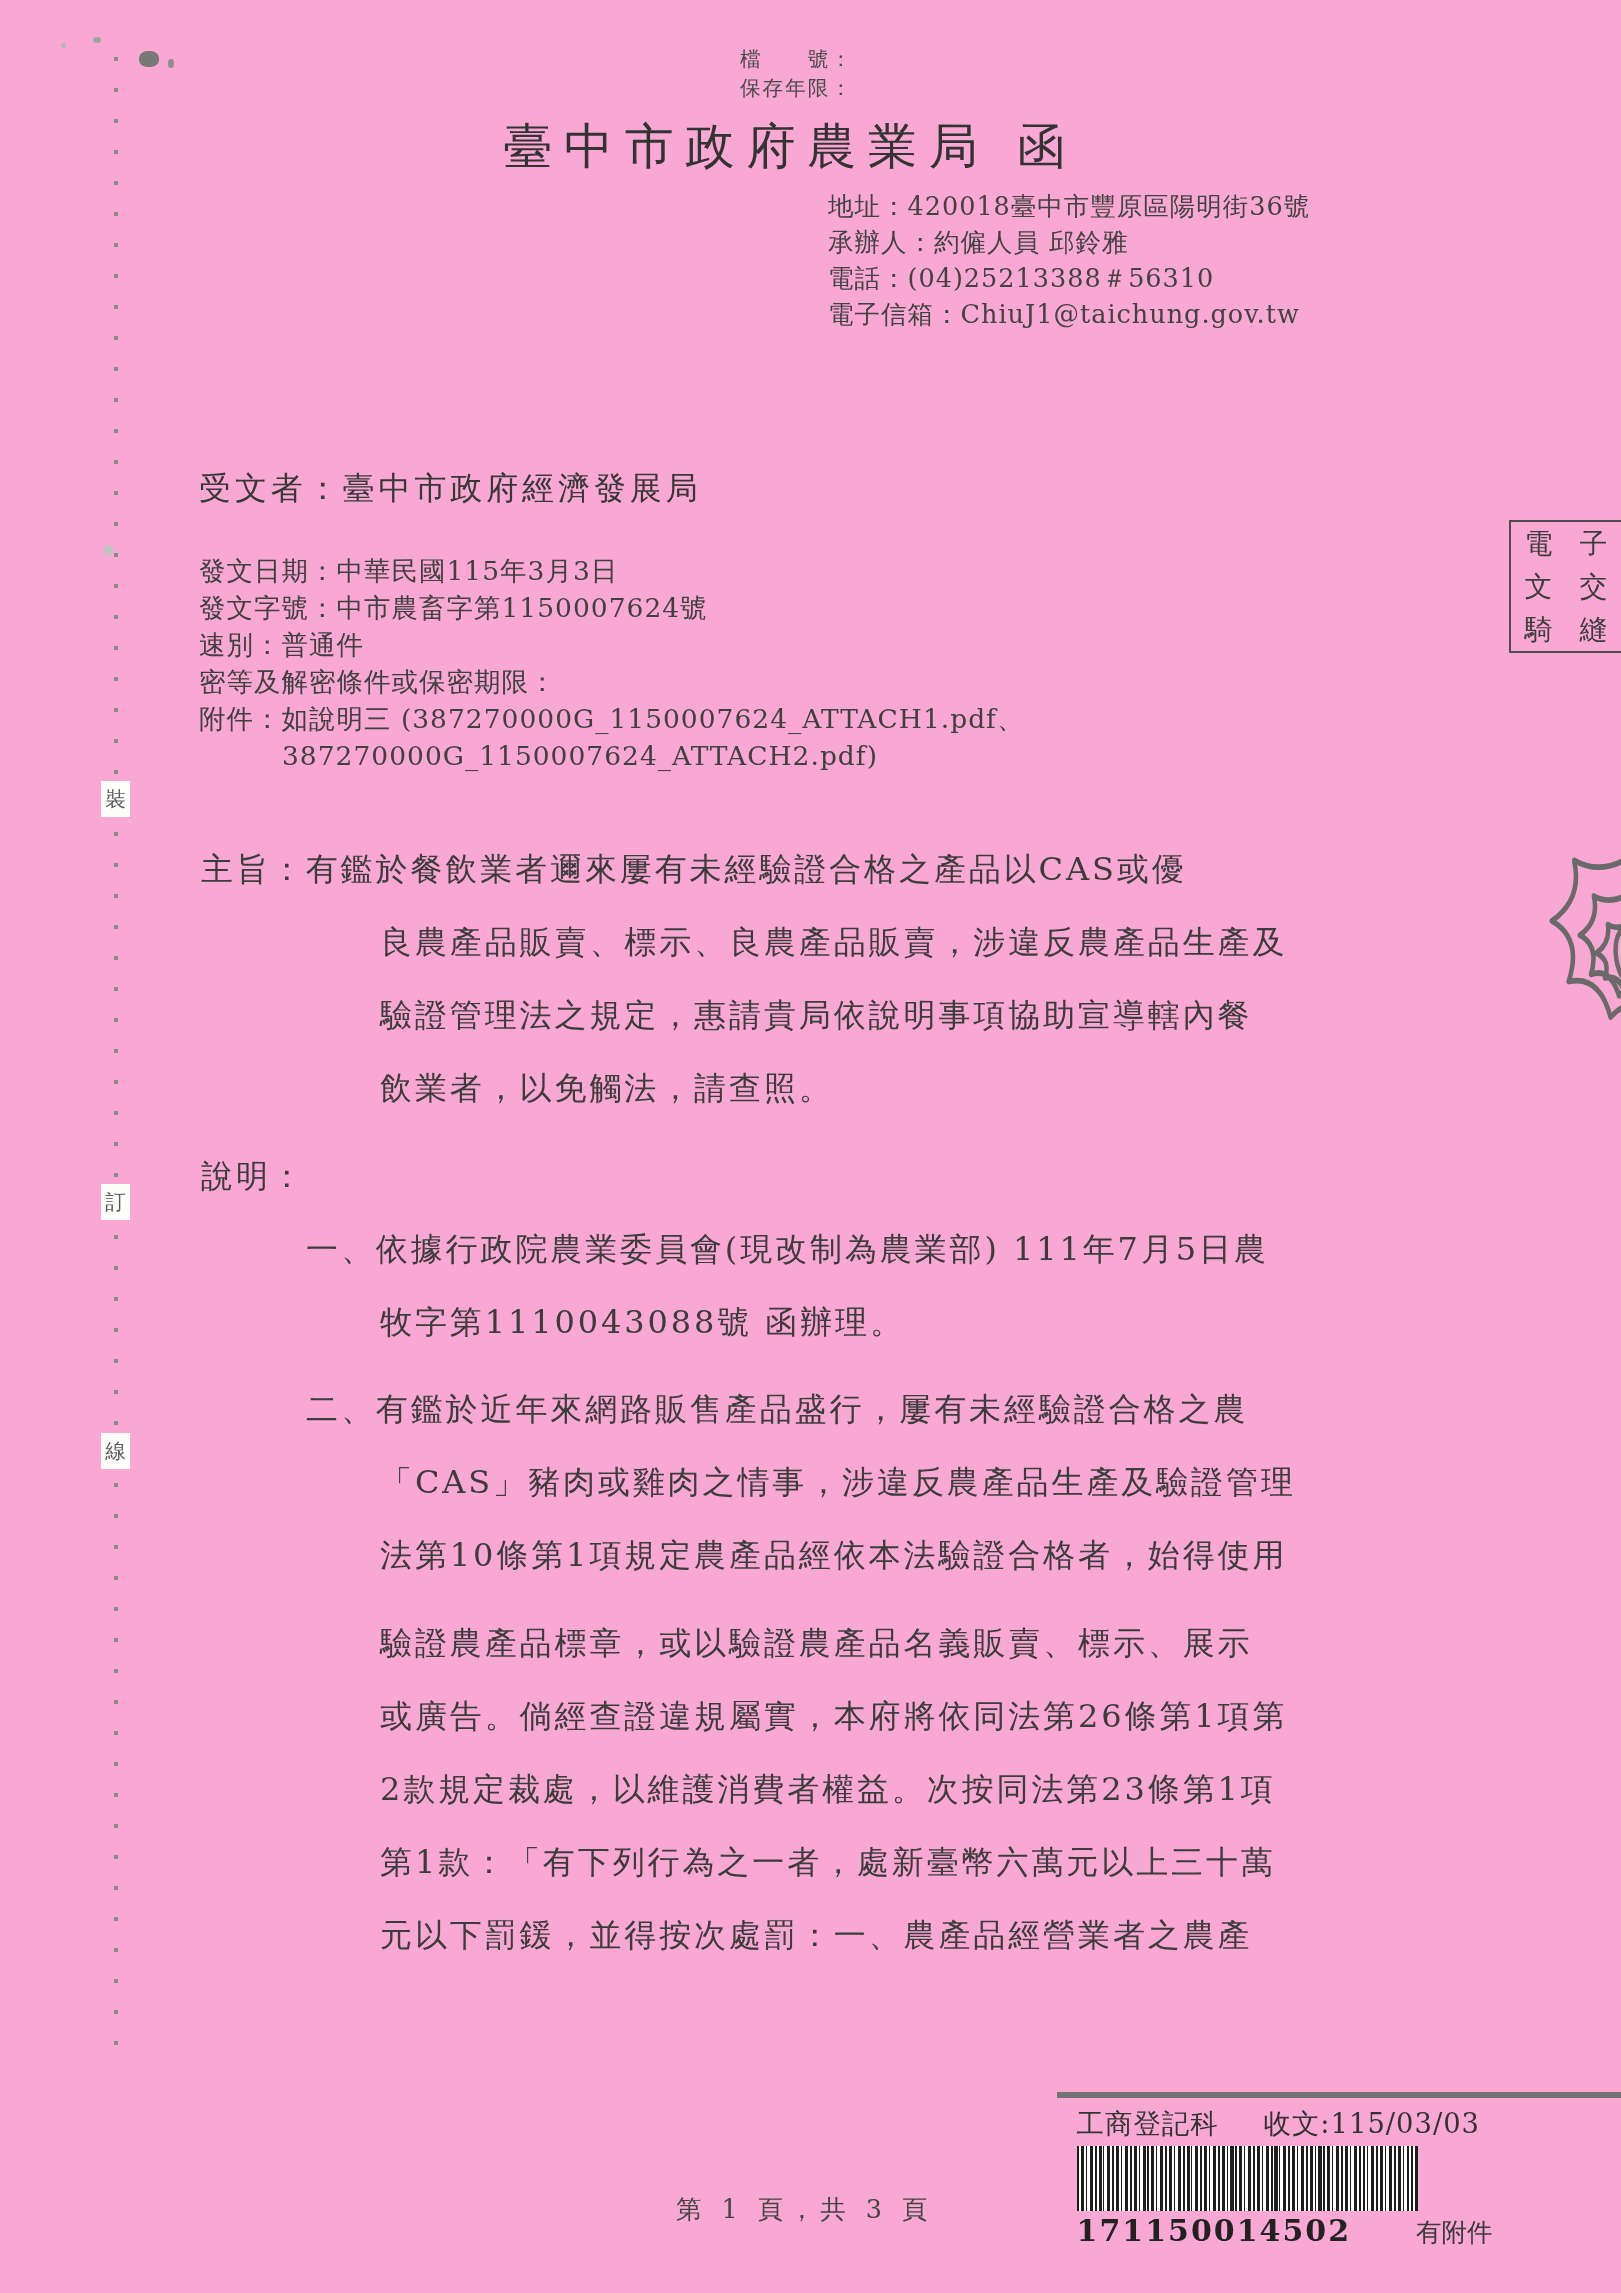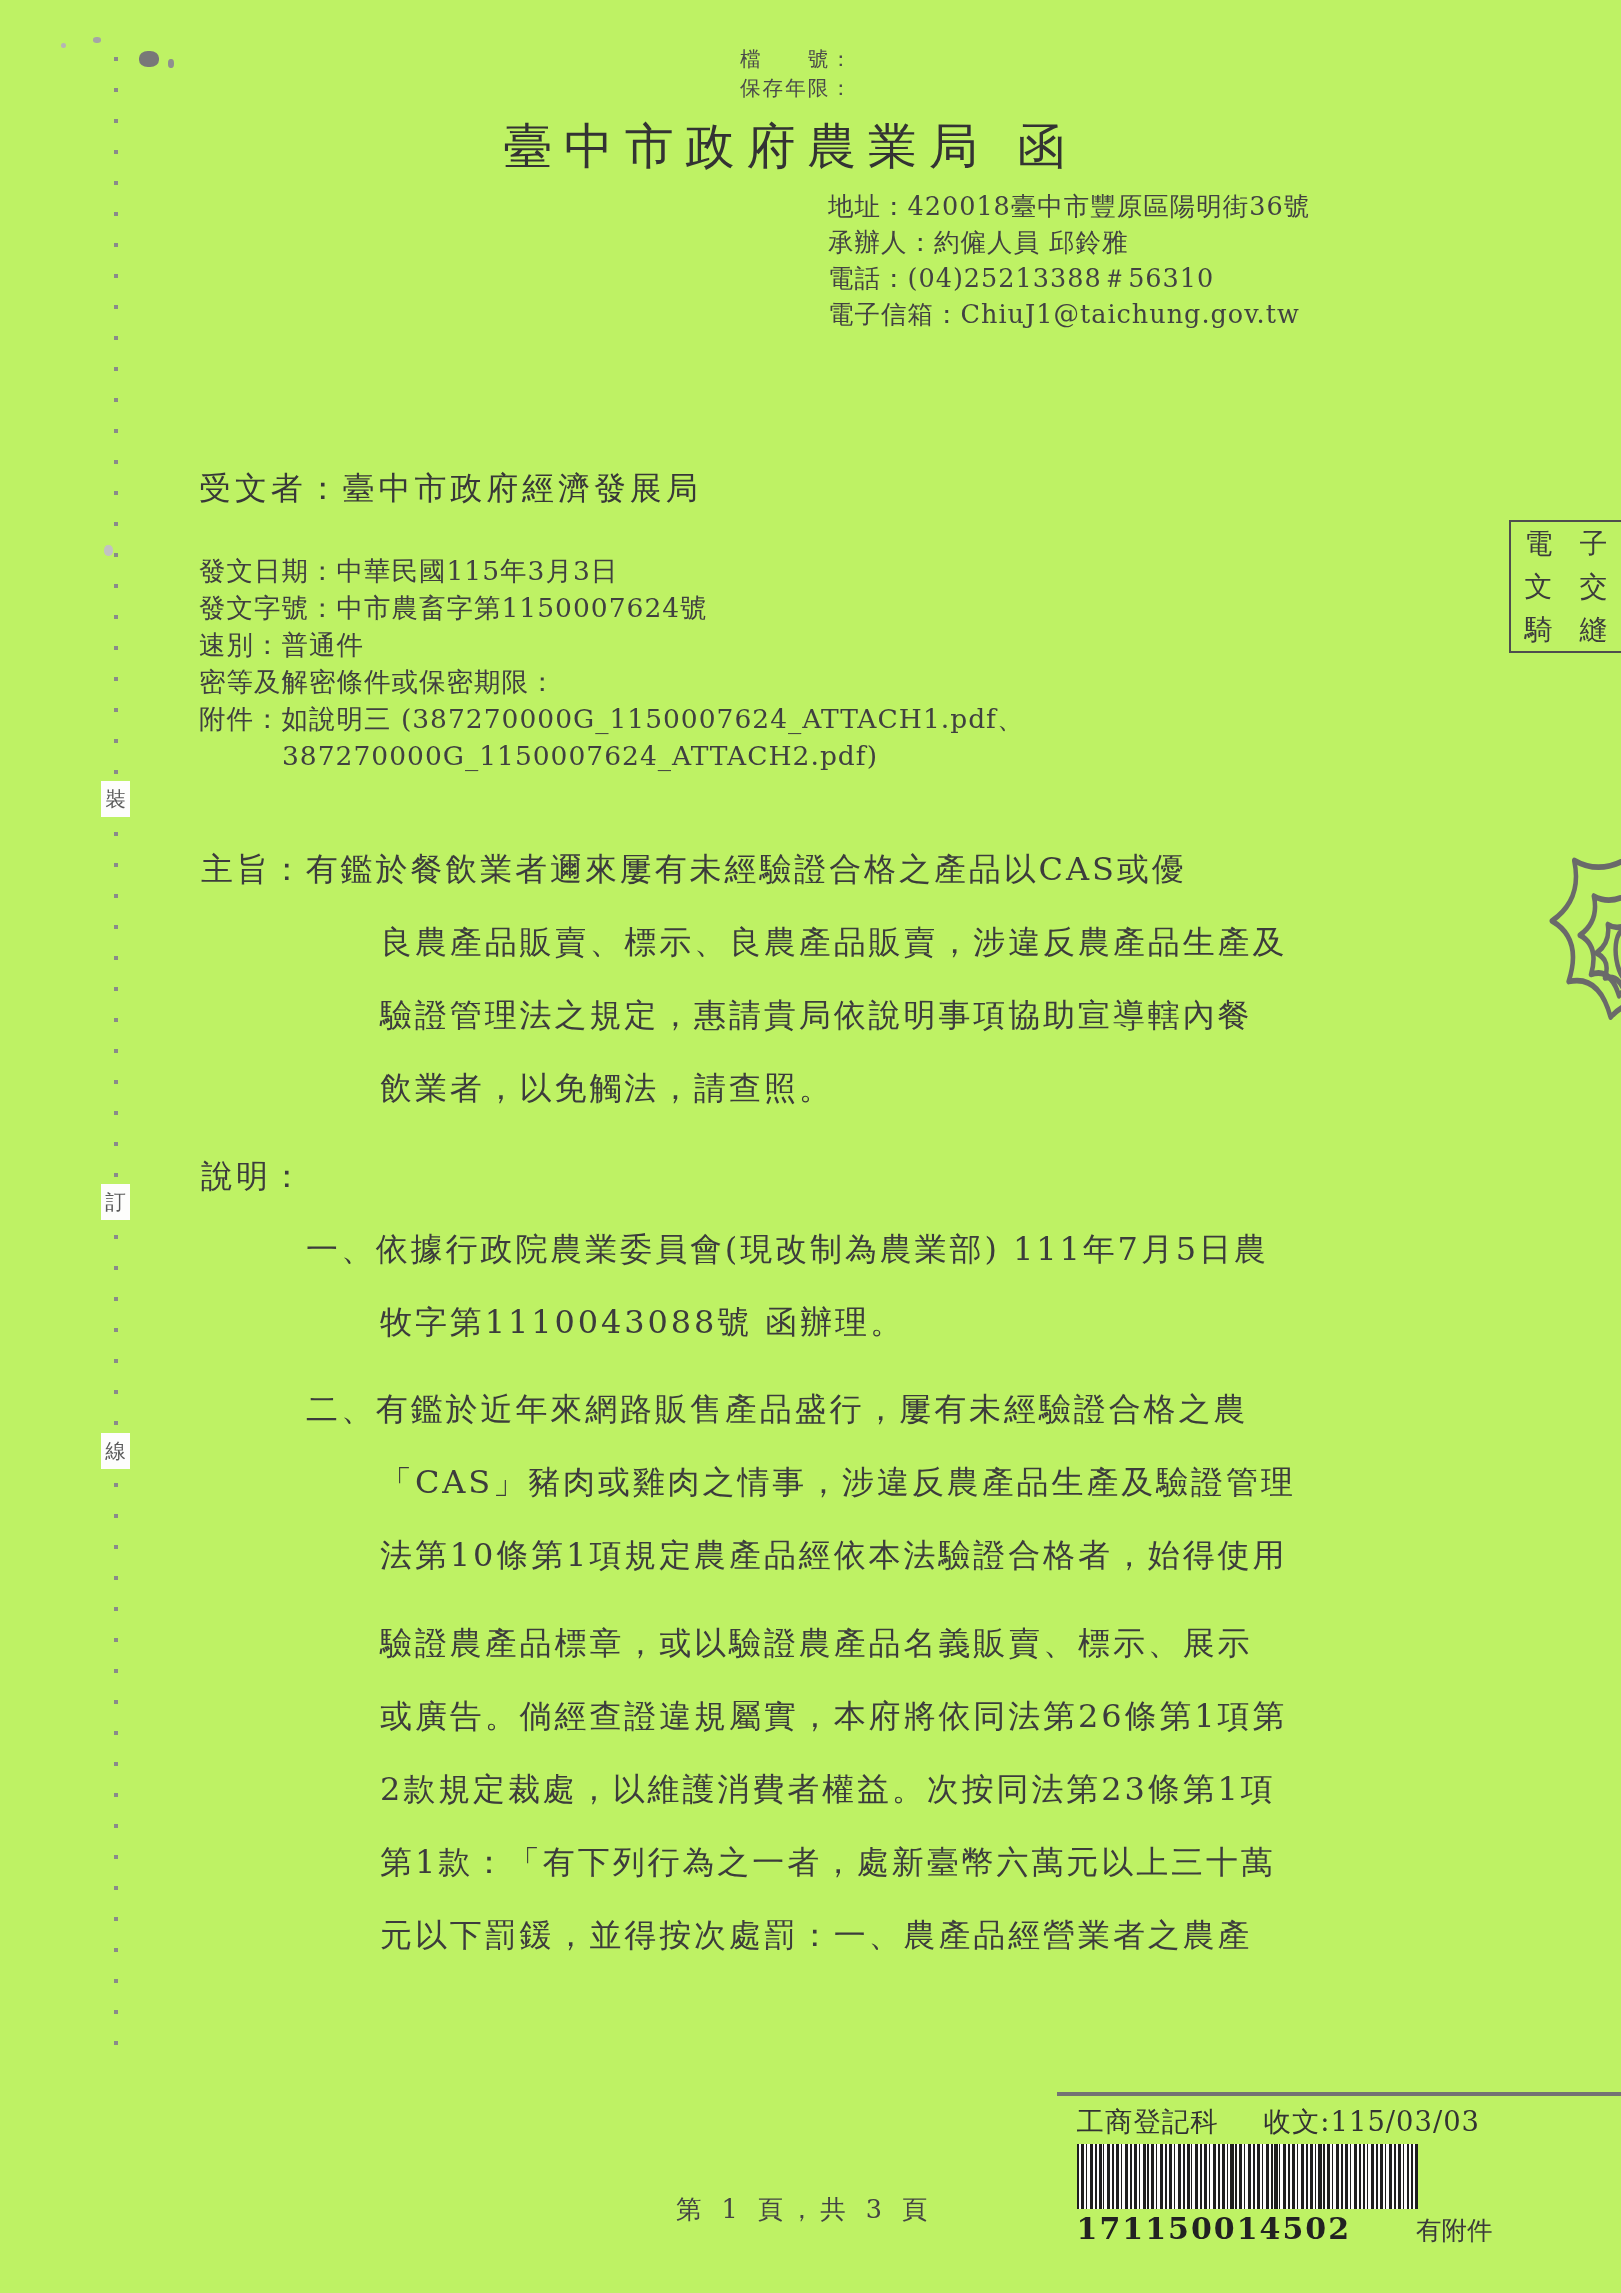--- a/index.html
+++ b/index.html
@@ -1,20 +1,20 @@
 <!DOCTYPE html>
 <html><head>
 <meta charset="utf-8">
 <style>
   html,body{margin:0;padding:0;background:#9a9a9a;}
   .page{
     position:relative;
     width:1621px;height:2294px;
     margin:0 auto;
-    background:#bef264;
+    background:#f9a8d4;
     overflow:hidden;
     font-family:"DejaVu Serif","Liberation Serif",serif;
     color:#3f3f3f;
   }
   
   .filebox{position:absolute;left:740px;top:45px;font-size:20.6px;line-height:29px;letter-spacing:2px;color:#4a4a4a;}
   
   .doc-title{position:absolute;left:0;top:114px;width:1621px;text-align:center;padding-right:40px;box-sizing:border-box;
     font-size:49px;letter-spacing:11.8px;color:#333;}
   
@@ -39,21 +39,21 @@
   .bc-zhuang{top:781px;}
   .bc-ding{top:1184px;}
   .bc-xian{top:1433px;}
   
   .estamp{position:absolute;left:1509px;top:520px;width:129px;height:129px;border:2.9px solid #4e4e4e;
     display:grid;grid-template-columns:55px 55px;grid-auto-rows:43px;align-items:center;justify-items:center;
     font-size:28px;color:#3c3c3c;background:transparent;}
   
   .seal{position:absolute;left:1507px;top:839px;}
   
-  .receipt{position:absolute;left:1057px;top:2092px;width:565px;border-top:4px solid #737373;padding:7.8px 0 0 19.6px;box-sizing:border-box;}
+  .receipt{position:absolute;left:1057px;top:2092px;width:565px;border-top:6px solid #737373;padding:7.8px 0 0 19.6px;box-sizing:border-box;}
   .receipt-line{display:flex;gap:45px;font-size:27.4px;color:#333;letter-spacing:1px;}
   .barcode{margin-top:3.9px;width:341px;height:65px;
     background:repeating-linear-gradient(90deg,#1d1d1d 0 2px,#fdfdfc 2px 3.9px,#1d1d1d 3.9px 6.9px,#fdfdfc 6.9px 8.8px,#1d1d1d 8.8px 9.8px,#fdfdfc 9.8px 12.7px,#1d1d1d 12.7px 15.7px,#fdfdfc 15.7px 17.6px);}
   .barcode-row{display:flex;gap:65px;align-items:baseline;margin-top:2px;}
   .barcode-num{font-size:30px;font-weight:bold;color:#222;letter-spacing:2px;font-family:"DejaVu Serif",serif;}
   .attach-note{font-size:25.5px;color:#3a3a3a;font-family:Liberation Mono, monospace;}
   
   .footer{position:absolute;left:676px;top:2192px;font-size:25.5px;letter-spacing:5.9px;color:#444;}
   
   .speck{position:absolute;border-radius:45%;}

